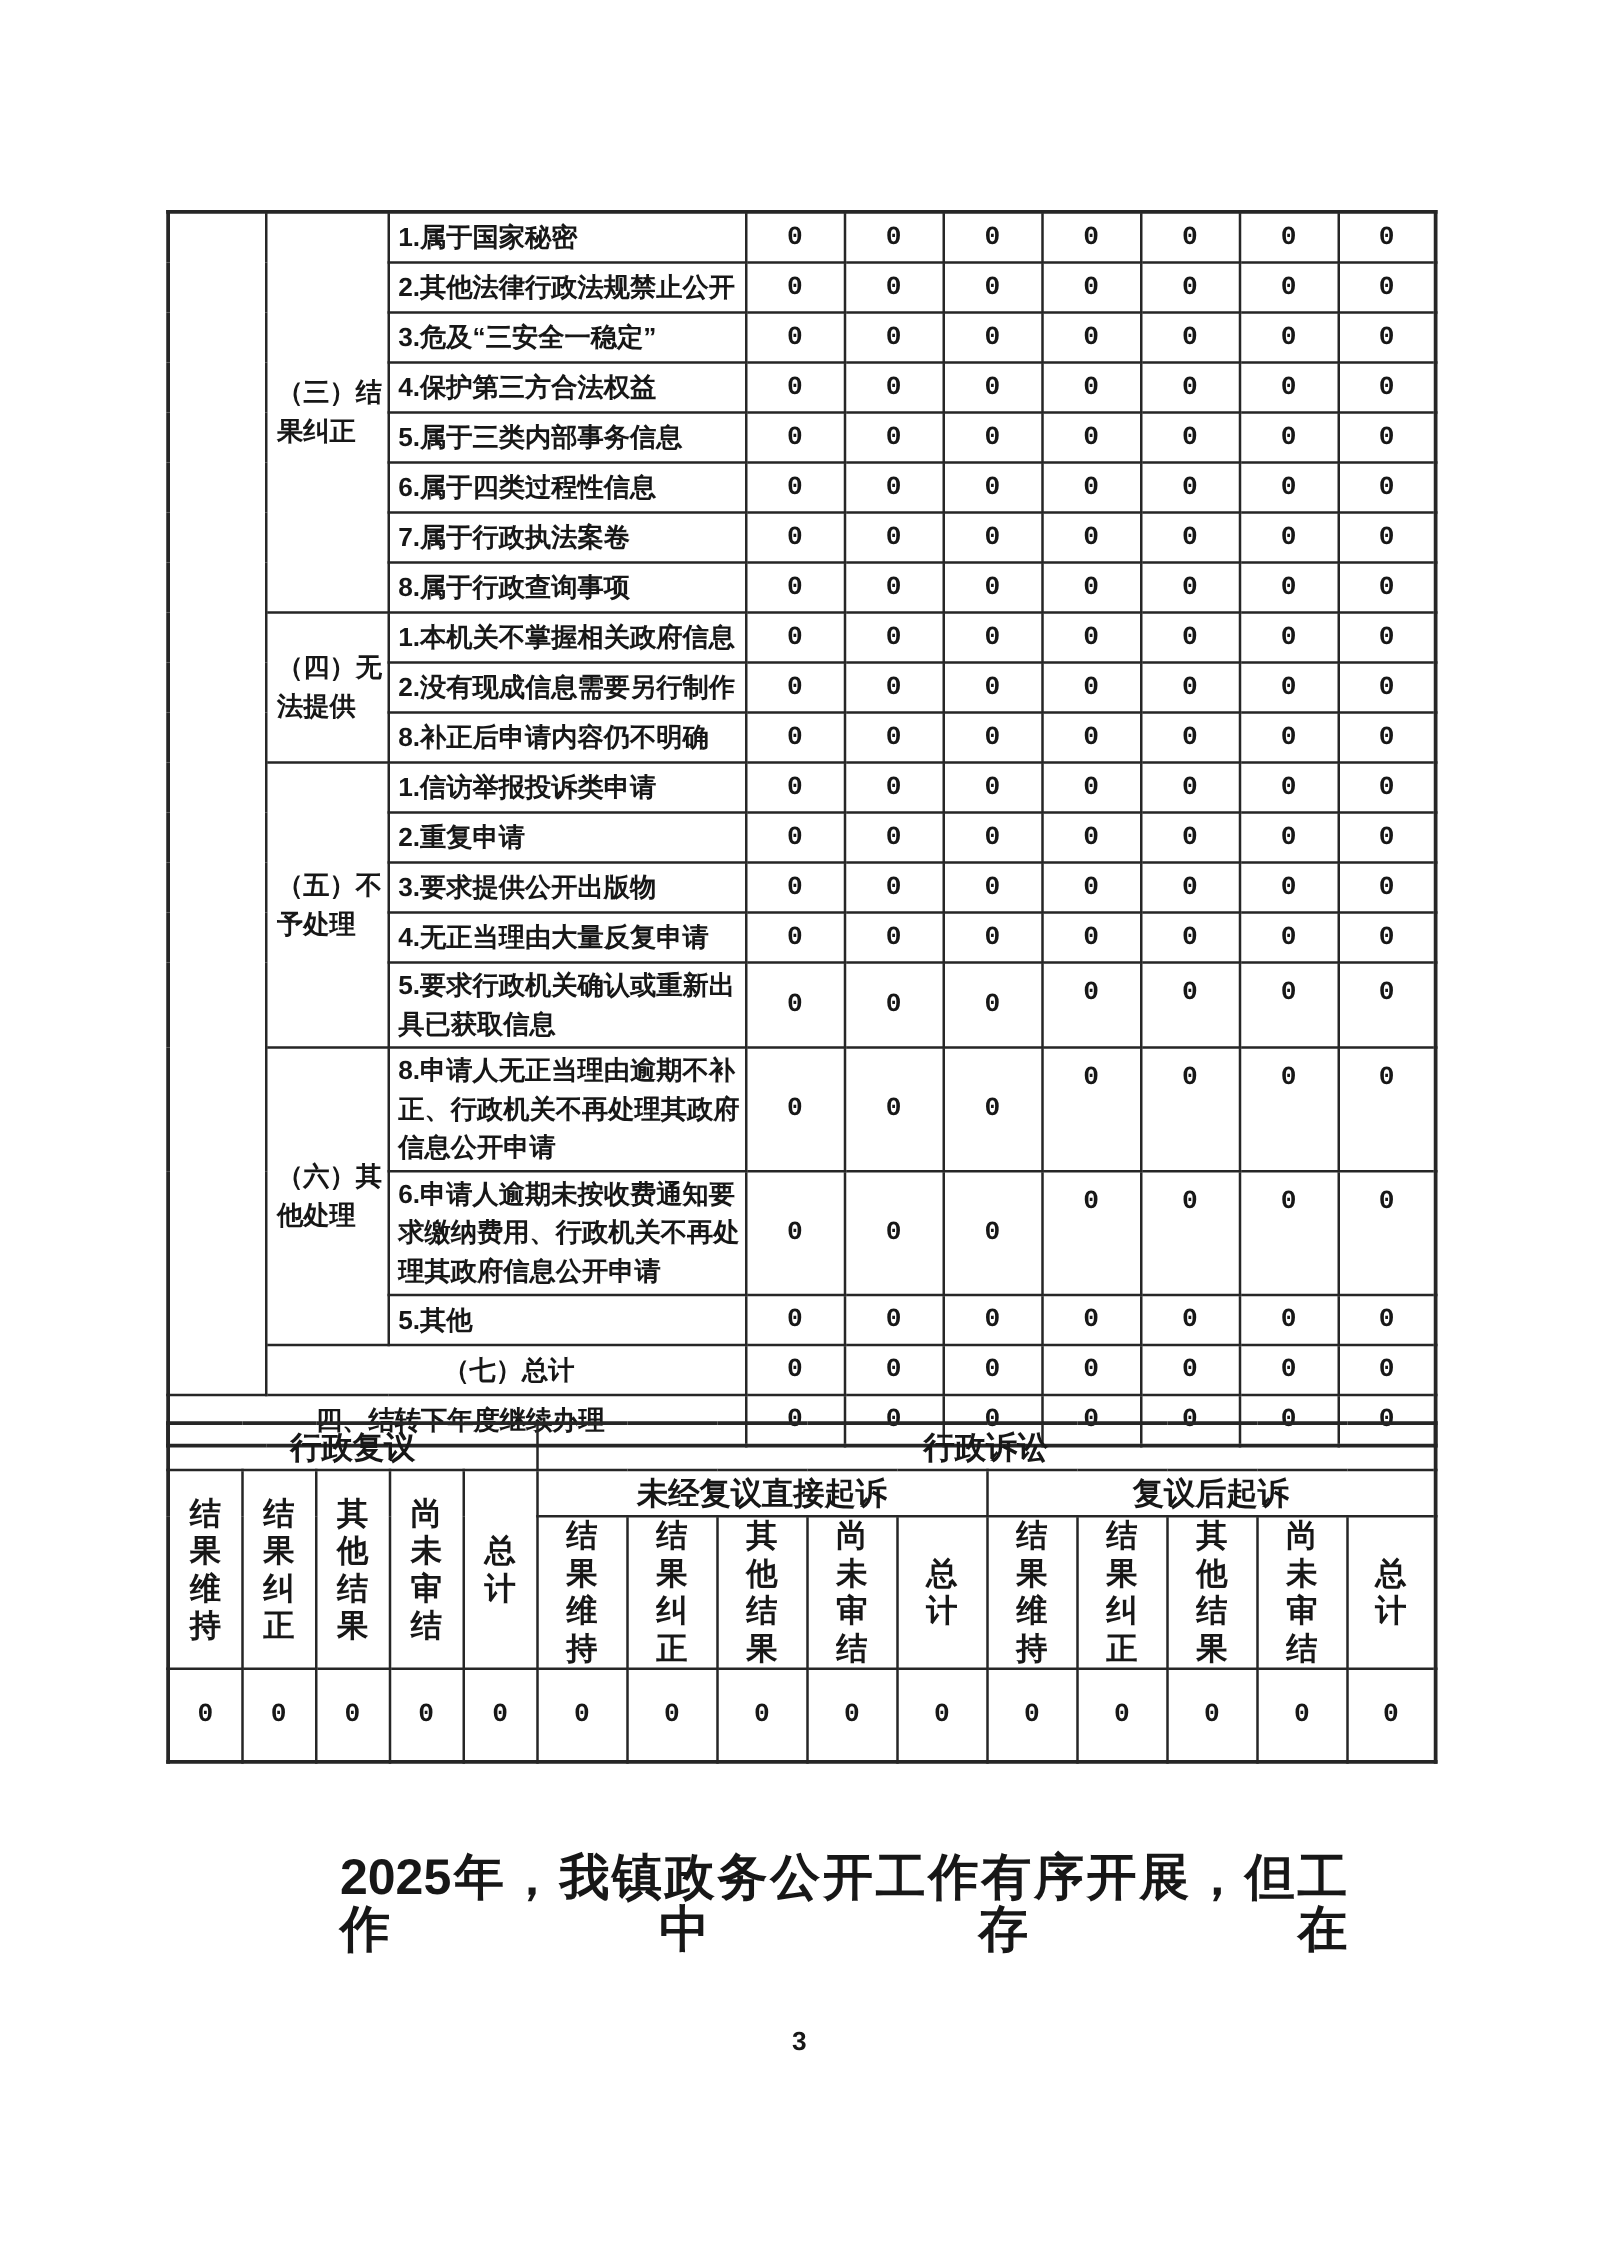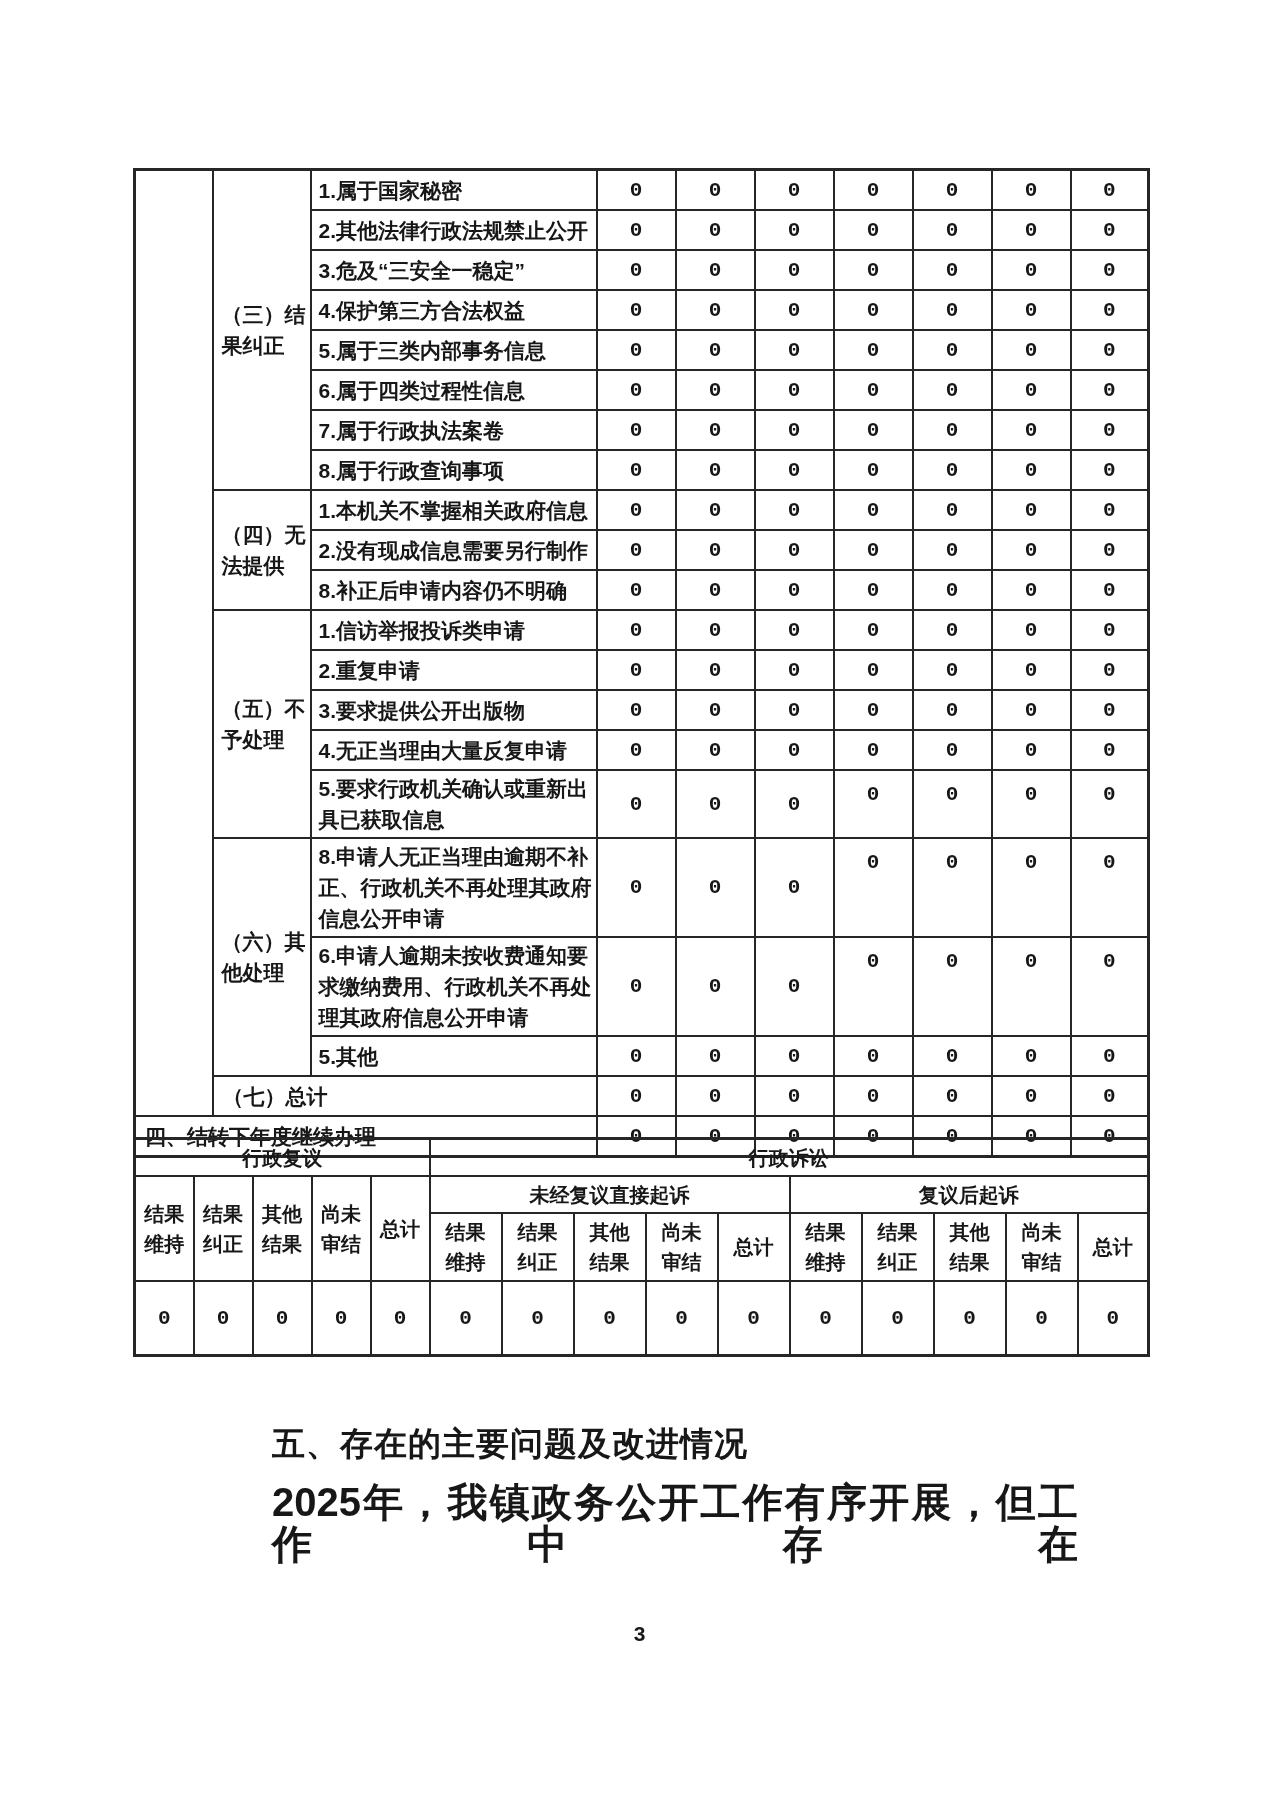--- a/index.html
+++ b/index.html
@@ -13,29 +13,29 @@
   table { border-collapse:collapse; table-layout:fixed; }
   .t1, .t2 { position:absolute; left:133px; border:3px solid #262626; }
   .t1 { top:168px; width:1014px; }
   .t2 { top:1137px; width:1014px; }
   .t1 td, .t2 td, .t2 th { border:2px solid #262626; overflow:hidden; }
 
   .t1 td { font-size:21px; line-height:31px; font-weight:600; height:34px; }
   .t1 .c-empty { background:#fff; }
   .t1 .c-cat  { text-align:left; vertical-align:middle; padding:2px 4px 2px 8px; word-break:break-all; }
   .t1 .c-desc { text-align:left; vertical-align:middle; padding:2px 4px 2px 7px; word-break:break-all; }
-  .t1 .c-total, .t1 .c-carry { text-align:left; vertical-align:middle; padding:2px 4px 2px 9px; }
+  .t1 .c-total, .t1 .c-carry { text-align:center; vertical-align:middle; padding:2px 4px 2px 9px; }
   .c-num {
     text-align:center; vertical-align:middle;
     font-family:"Liberation Mono","DejaVu Sans Mono",monospace;
     font-weight:700; font-size:21px;
   }
   .t1 tr.tall td.c-num.top { vertical-align:top; padding-top:8px; }
 
-  .t2 th { font-size:20px; line-height:30px; font-weight:600; text-align:center; vertical-align:middle; padding:0 4px; }
+  .t2 th { font-size:25px; line-height:30px; font-weight:600; text-align:center; vertical-align:middle; padding:0 4px; }
   .t2 .r1 th { height:35px; }
   .t2 .r2 th { height:35px; }
   .t2 .r3 th { height:66px; }
   .t2 th.side-hdr { padding:0 6px; word-break:break-all; }
   .t2 .r3 th.col-hdr { padding:0 14px; word-break:break-all; }
   .t2 .r4 td { height:70px; }
 
   
   .h4 {
     position:absolute; left:272px; top:1080px;
@@ -351,19 +351,18 @@
           <td class="c-num">0</td>
           <td class="c-num">0</td>
           <td class="c-num">0</td>
           <td class="c-num">0</td>
           <td class="c-num">0</td>
           <td class="c-num">0</td>
         </tr>
       </tbody>
   </table>
 
-  <div class="h5">五、存在的主要问题及改进情况</div>
 
   <div class="pline pline1">2025年，我镇政务公开工作有序开展，但工作中存在</div>
 
   <div class="pageno">3</div>
 
 </div>
 
 </body></html>

